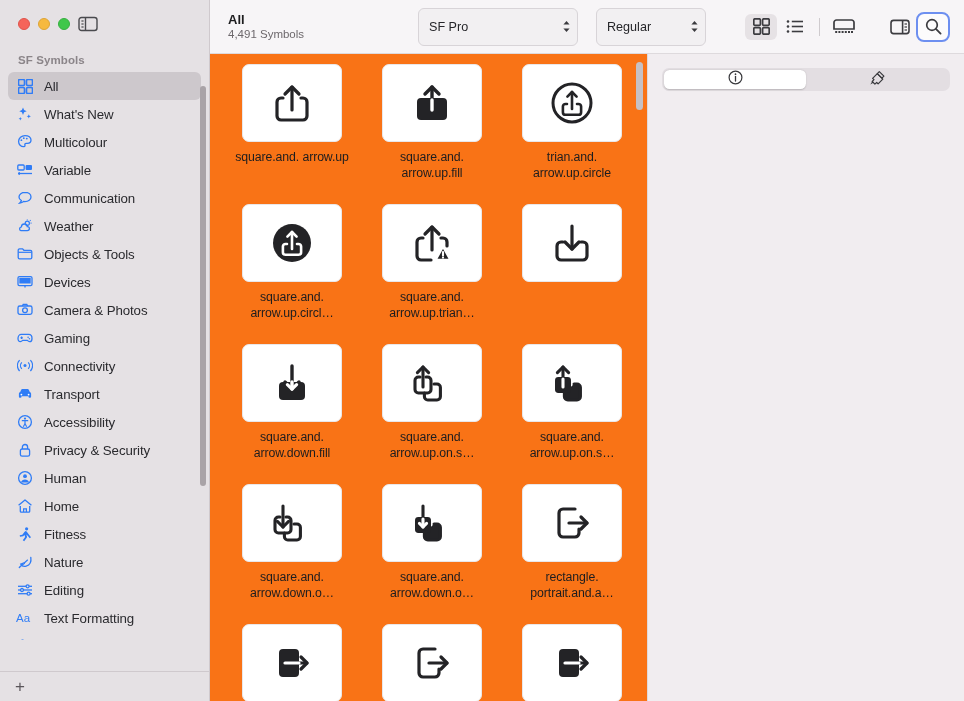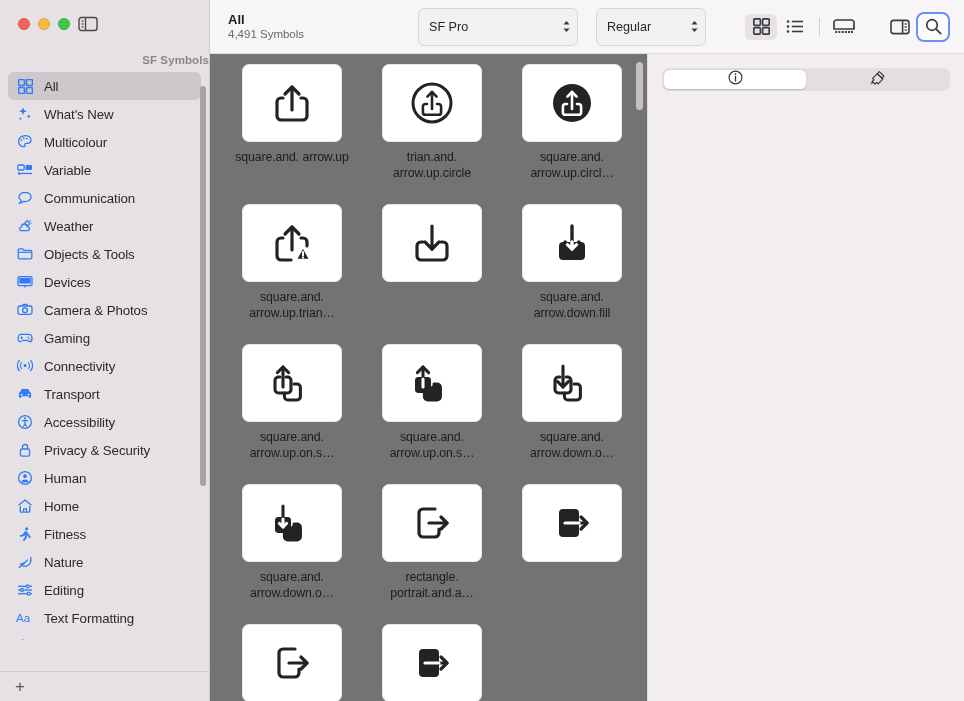--- a/index.html
+++ b/index.html
@@ -27,21 +27,21 @@
   .dot { width: 12px; height: 12px; border-radius: 50%; display:block; }
   .dot.red { background: #f5645a; border: 0.5px solid #e0534b; }
   .dot.yellow { background: #f6b93f; border: 0.5px solid #dea436; }
   .dot.green { background: #3fc74a; border: 0.5px solid #37b040; }
   .sidebar-toggle {
     position: absolute; left: 78px; top: 16px;
     width: 20px; height: 16px;
   }
   .sb-header {
     font-size: 11.5px; font-weight: bold; color: #8b8589;
-    padding: 6px 0 6px 2px; letter-spacing: 0.1px; text-align: right;
+    padding: 6px 0 6px 18px; letter-spacing: 0.1px;
   }
   .sb-list {
     flex: 1 1 auto; overflow: hidden; position: relative;
     padding: 0 8px;
   }
   .sb-item {
     height: 28px; display: flex; align-items: center; gap: 10px;
     padding: 0 8px; border-radius: 6px; cursor: default;
   }
   .sb-item.active { background: #cdc8cc; }
@@ -99,21 +99,21 @@
   .tb-div { width: 1px; height: 18px; background: #cfcbce; margin: 0 6px; }
   .tb-btn.search-focus {
     border: 2.5px solid #6d8ff0; background: #fcfbfc;
     width: 34px; height: 30px; border-radius: 8px;
   }
   .tb-gap { width: 24px; }
 
   
   .content { flex: 1 1 auto; display: flex; min-height: 0; }
   .grid-pane {
-    flex: 1 1 auto; position: relative; background: #737373;
+    flex: 1 1 auto; position: relative; background: #f97316;
     overflow: hidden; min-width: 0;
     border-right: 1px solid #dedadd;
   }
   .grid {
     display: grid; grid-template-columns: repeat(3, 140px);
     column-gap: 0; row-gap: 0; padding: 6px 0 0 12px;
   }
   .cell {
     width: 140px; height: 140px; display: flex; flex-direction: column;
     align-items: center; padding-top: 4px;
@@ -517,20 +517,32 @@
               <svg width="46" height="46" viewBox="0 0 46 46">
                   <path d="M14 18H12a4 4 0 00-4 4v14a4 4 0 004 4h22a4 4 0 004-4V22a4 4 0 00-4-4h-2" fill="none" stroke="#232326" stroke-width="3.2" stroke-linecap="round"></path>
                   <line x1="23" y1="30" x2="23" y2="7" stroke="#232326" stroke-width="3.2" stroke-linecap="round"></line>
                   <path d="M16 14l7-7 7 7" fill="none" stroke="#232326" stroke-width="3.2" stroke-linecap="round" stroke-linejoin="round"></path>
                 </svg>
             </div>
             <div class="cap">square.and.
 arrow.up</div>
           </div>
 
+          <div class="cell">
+            <div class="tile">
+              <svg width="46" height="46" viewBox="0 0 46 46">
+                  <rect x="8" y="18" width="30" height="22" rx="4" fill="#232326"></rect>
+                  <line x1="23" y1="30" x2="23" y2="7" stroke="#232326" stroke-width="3.4" stroke-linecap="round"></line>
+                  <path d="M16 14l7-7 7 7" fill="none" stroke="#232326" stroke-width="3.4" stroke-linecap="round" stroke-linejoin="round"></path>
+                  <line x1="23" y1="20" x2="23" y2="30" stroke="#fff" stroke-width="3.4" stroke-linecap="round"></line>
+                </svg>
+            </div>
+            <div class="cap">square.and.
+arrow.up.fill</div>
+          </div>
 
           <div class="cell">
             <div class="tile">
               <svg width="46" height="46" viewBox="0 0 46 46">
                   <circle cx="23" cy="23" r="19" fill="none" stroke="#232326" stroke-width="3"></circle>
                   <path d="M18 24h-1.5a2.6 2.6 0 00-2.6 2.6v5.6a2.6 2.6 0 002.6 2.6h13a2.6 2.6 0 002.6-2.6v-5.6A2.6 2.6 0 0029.5 24H28" fill="none" stroke="#232326" stroke-width="2.6" stroke-linecap="round"></path>
                   <line x1="23" y1="29" x2="23" y2="12" stroke="#232326" stroke-width="2.6" stroke-linecap="round"></line>
                   <path d="M18.4 16.6L23 12l4.6 4.6" fill="none" stroke="#232326" stroke-width="2.6" stroke-linecap="round" stroke-linejoin="round"></path>
                 </svg>
             </div>

